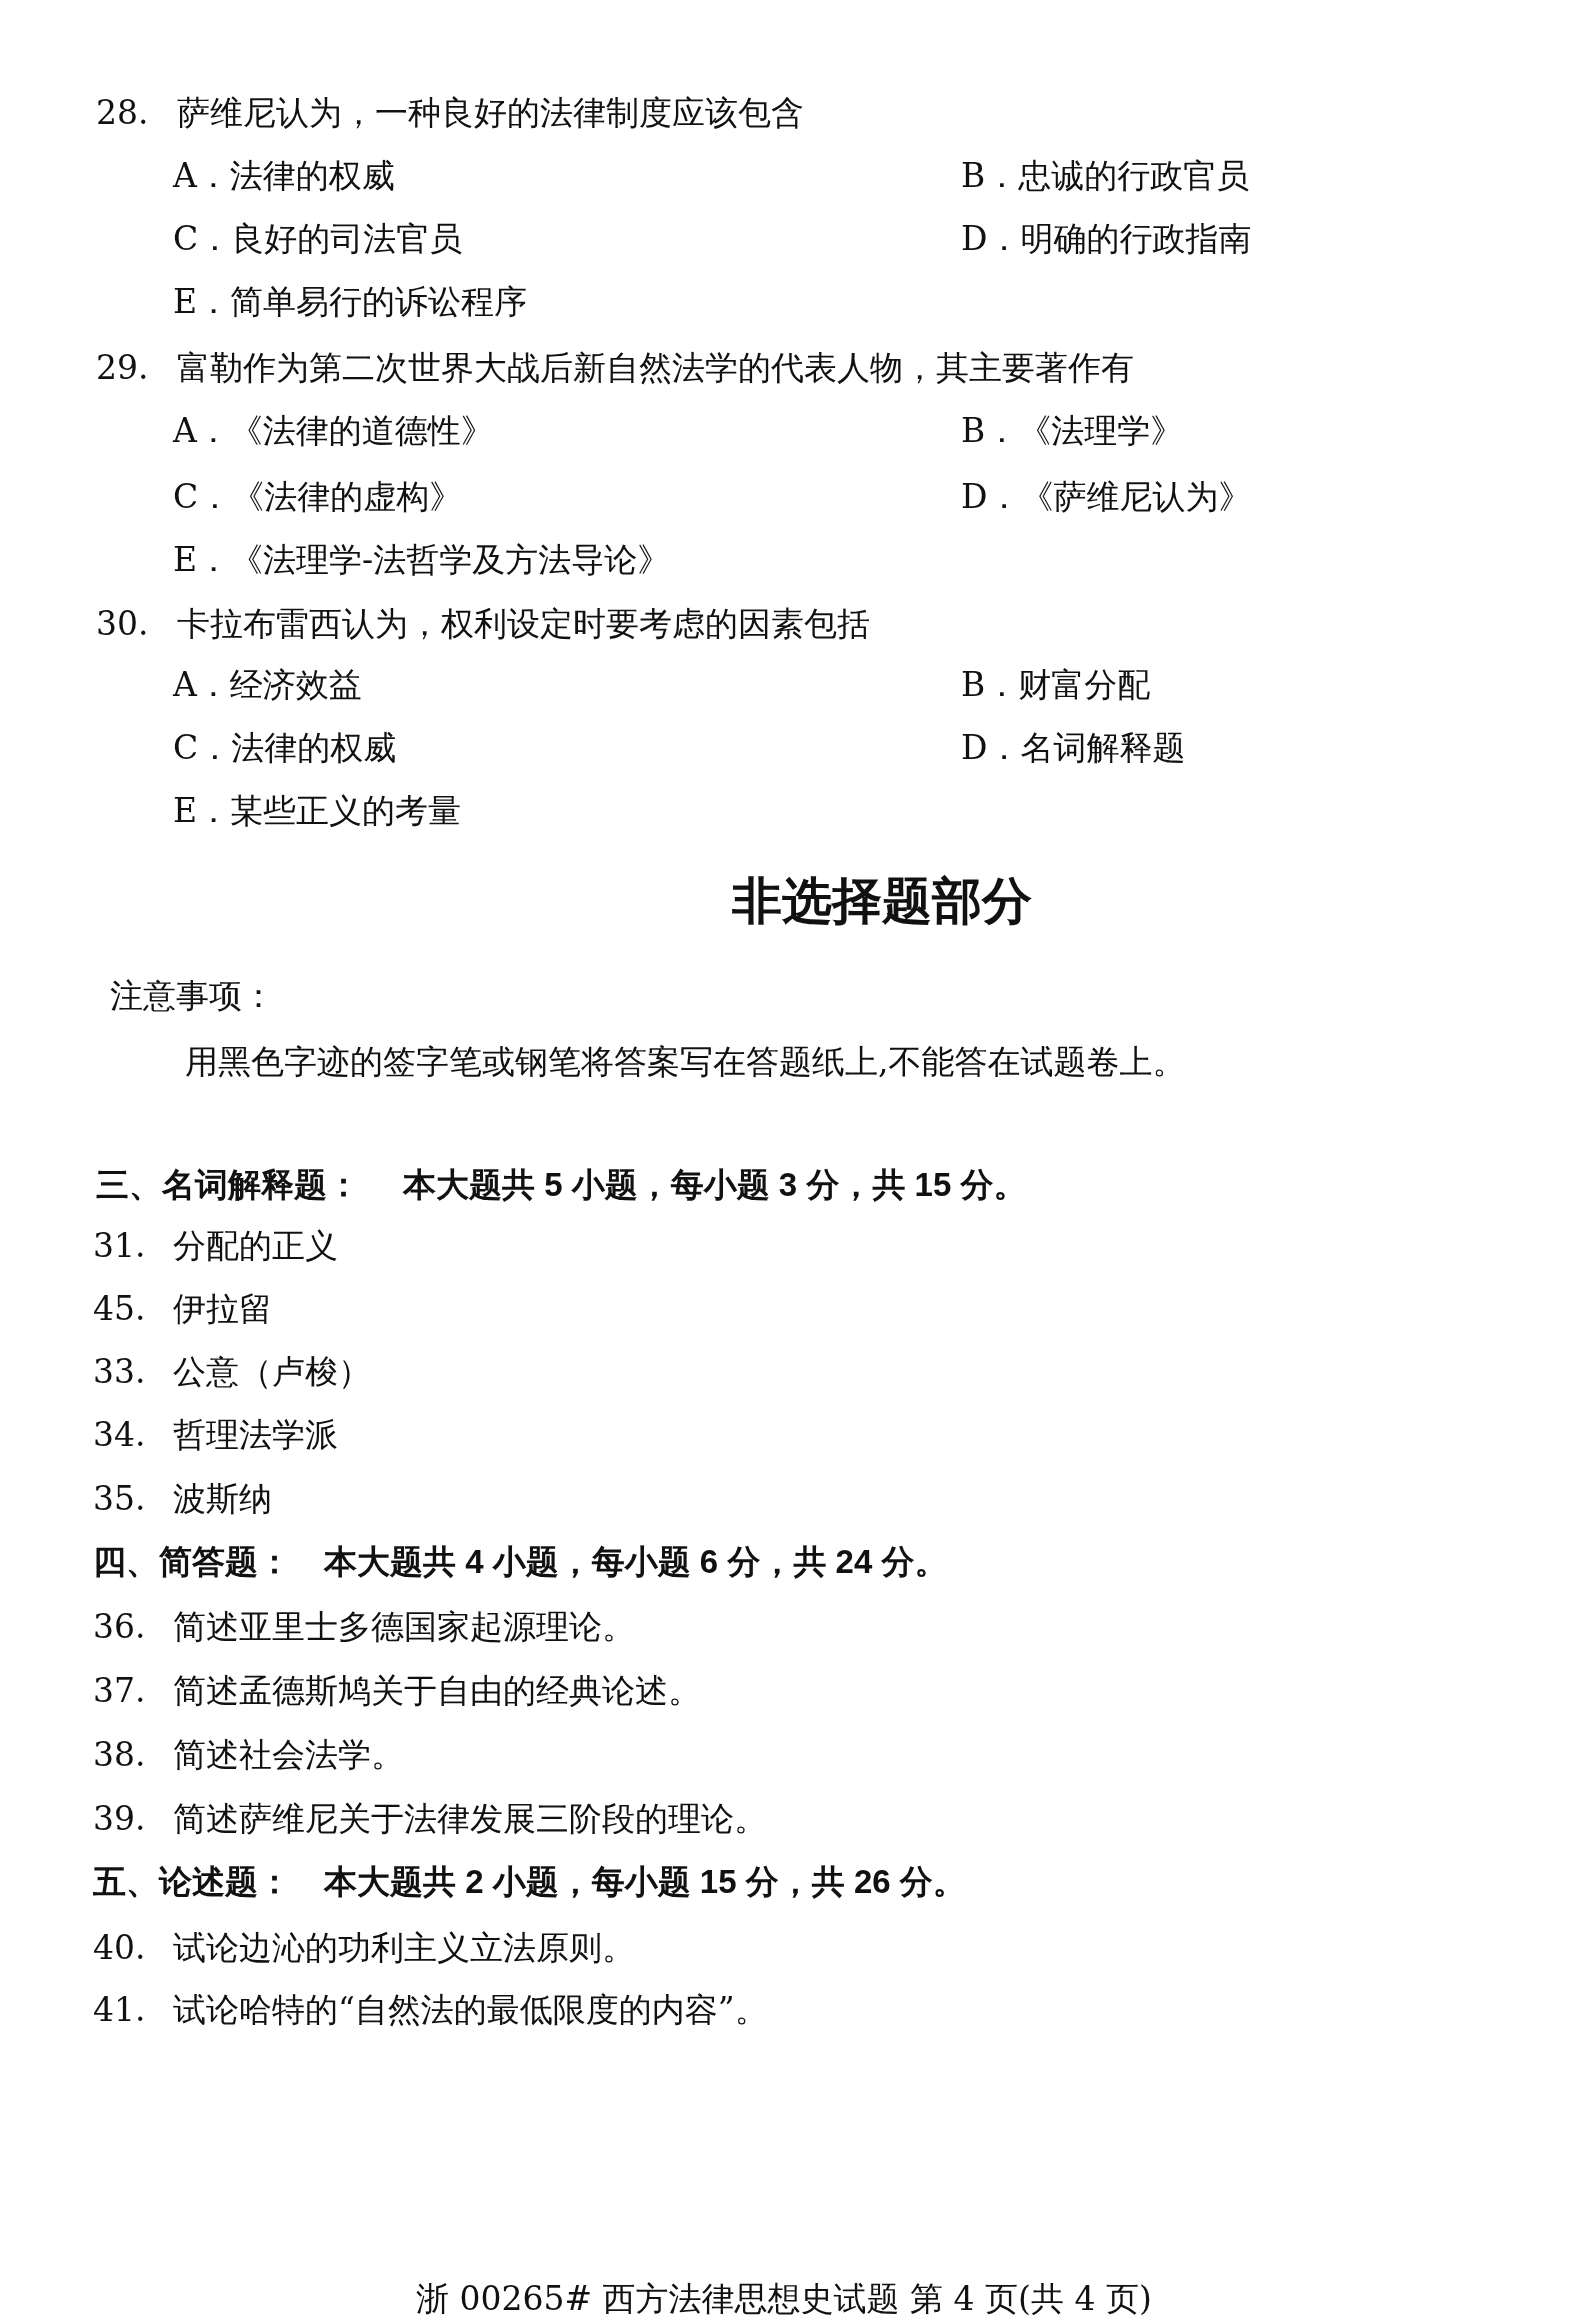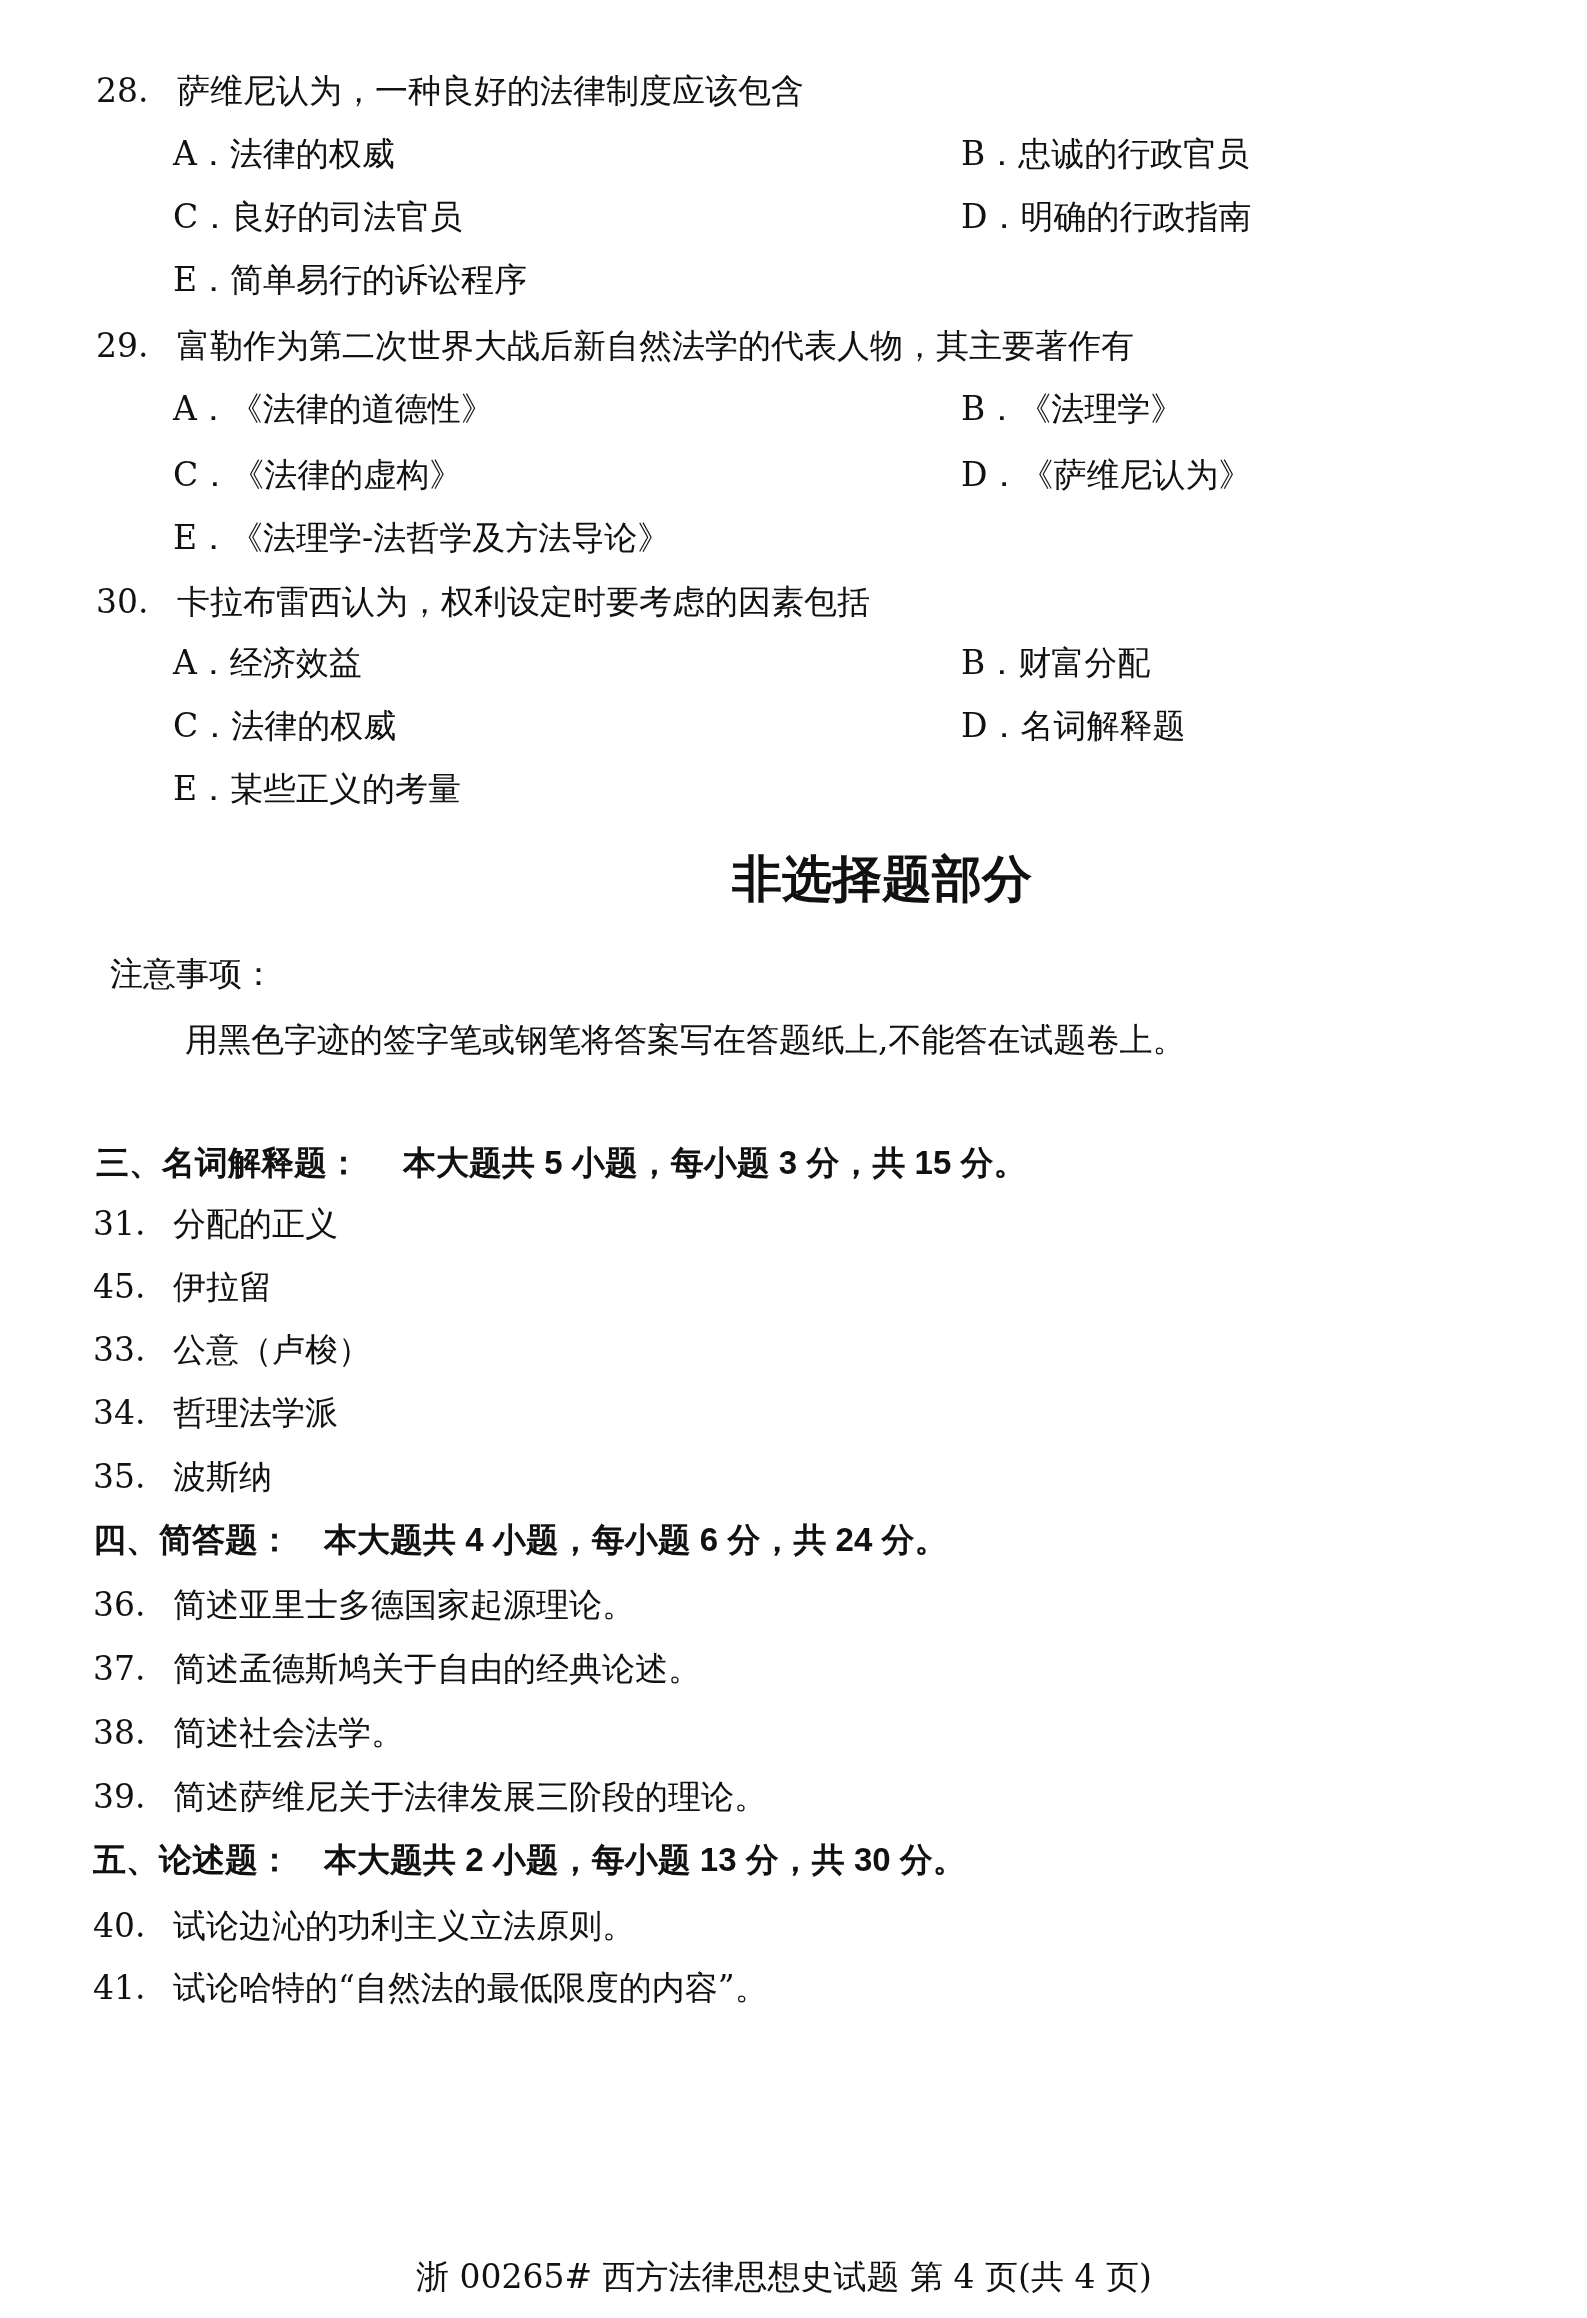--- a/index.html
+++ b/index.html
@@ -1,18 +1,18 @@
 <!DOCTYPE html>
 <html style="font-size:10.6px"><head>
 <meta charset="utf-8">
 <style>
   html, body { margin:0; padding:0; background:#ffffff; }
   body { width:1588px; height:2319px; position:relative; overflow:hidden;
          font-family:"DejaVu Serif","Liberation Serif",serif; color:#111; }
-  .line { position:absolute; font-size:33px; line-height:40px; white-space:nowrap; }
+  .line { position:absolute; font-size:33px; line-height:40px; white-space:nowrap;margin-top:22px; }
   .bold { font-weight:bold; font-family:Liberation Sans, sans-serif; }
   .title { font-size:50px; font-family:"DejaVu Sans","Liberation Sans",sans-serif; font-weight:bold; }
 </style>
 </head>
 <body>
 
 <div class="line" style="left:96px;top:71px">28.</div>
 <div class="line" style="left:177px;top:71px">萨维尼认为，一种良好的法律制度应该包含</div>
 <div class="line" style="left:173px;top:134px">A．法律的权威</div>
 <div class="line" style="left:961px;top:134px">B．忠诚的行政官员</div>
@@ -59,20 +59,20 @@
 <div class="line" style="left:93px;top:1585px">36.</div>
 <div class="line" style="left:173px;top:1585px">简述亚里士多德国家起源理论。</div>
 <div class="line" style="left:93px;top:1649px">37.</div>
 <div class="line" style="left:173px;top:1649px">简述孟德斯鸠关于自由的经典论述。</div>
 <div class="line" style="left:93px;top:1713px">38.</div>
 <div class="line" style="left:173px;top:1713px">简述社会法学。</div>
 <div class="line" style="left:93px;top:1777px">39.</div>
 <div class="line" style="left:173px;top:1777px">简述萨维尼关于法律发展三阶段的理论。</div>
 
 <div class="line bold" style="left:93px;top:1840px">五、论述题：</div>
-<div class="line bold" style="left:324px;top:1840px">本大题共 2 小题，每小题 13 分，共 30 分。</div>
+<div class="line bold" style="left:324px;top:1840px">本大题共 2 小题，每小题 15 分，共 26 分。</div>
 <div class="line" style="left:93px;top:1906px">40.</div>
 <div class="line" style="left:173px;top:1906px">试论边沁的功利主义立法原则。</div>
 <div class="line" style="left:93px;top:1968px">41.</div>
 <div class="line" style="left:173px;top:1968px">试论哈特的“自然法的最低限度的内容”。</div>
 
 <div class="line" style="left:416px;top:2257px">浙 00265# 西方法律思想史试题 第 4 页(共 4 页)</div>
 
 
 </body></html>

